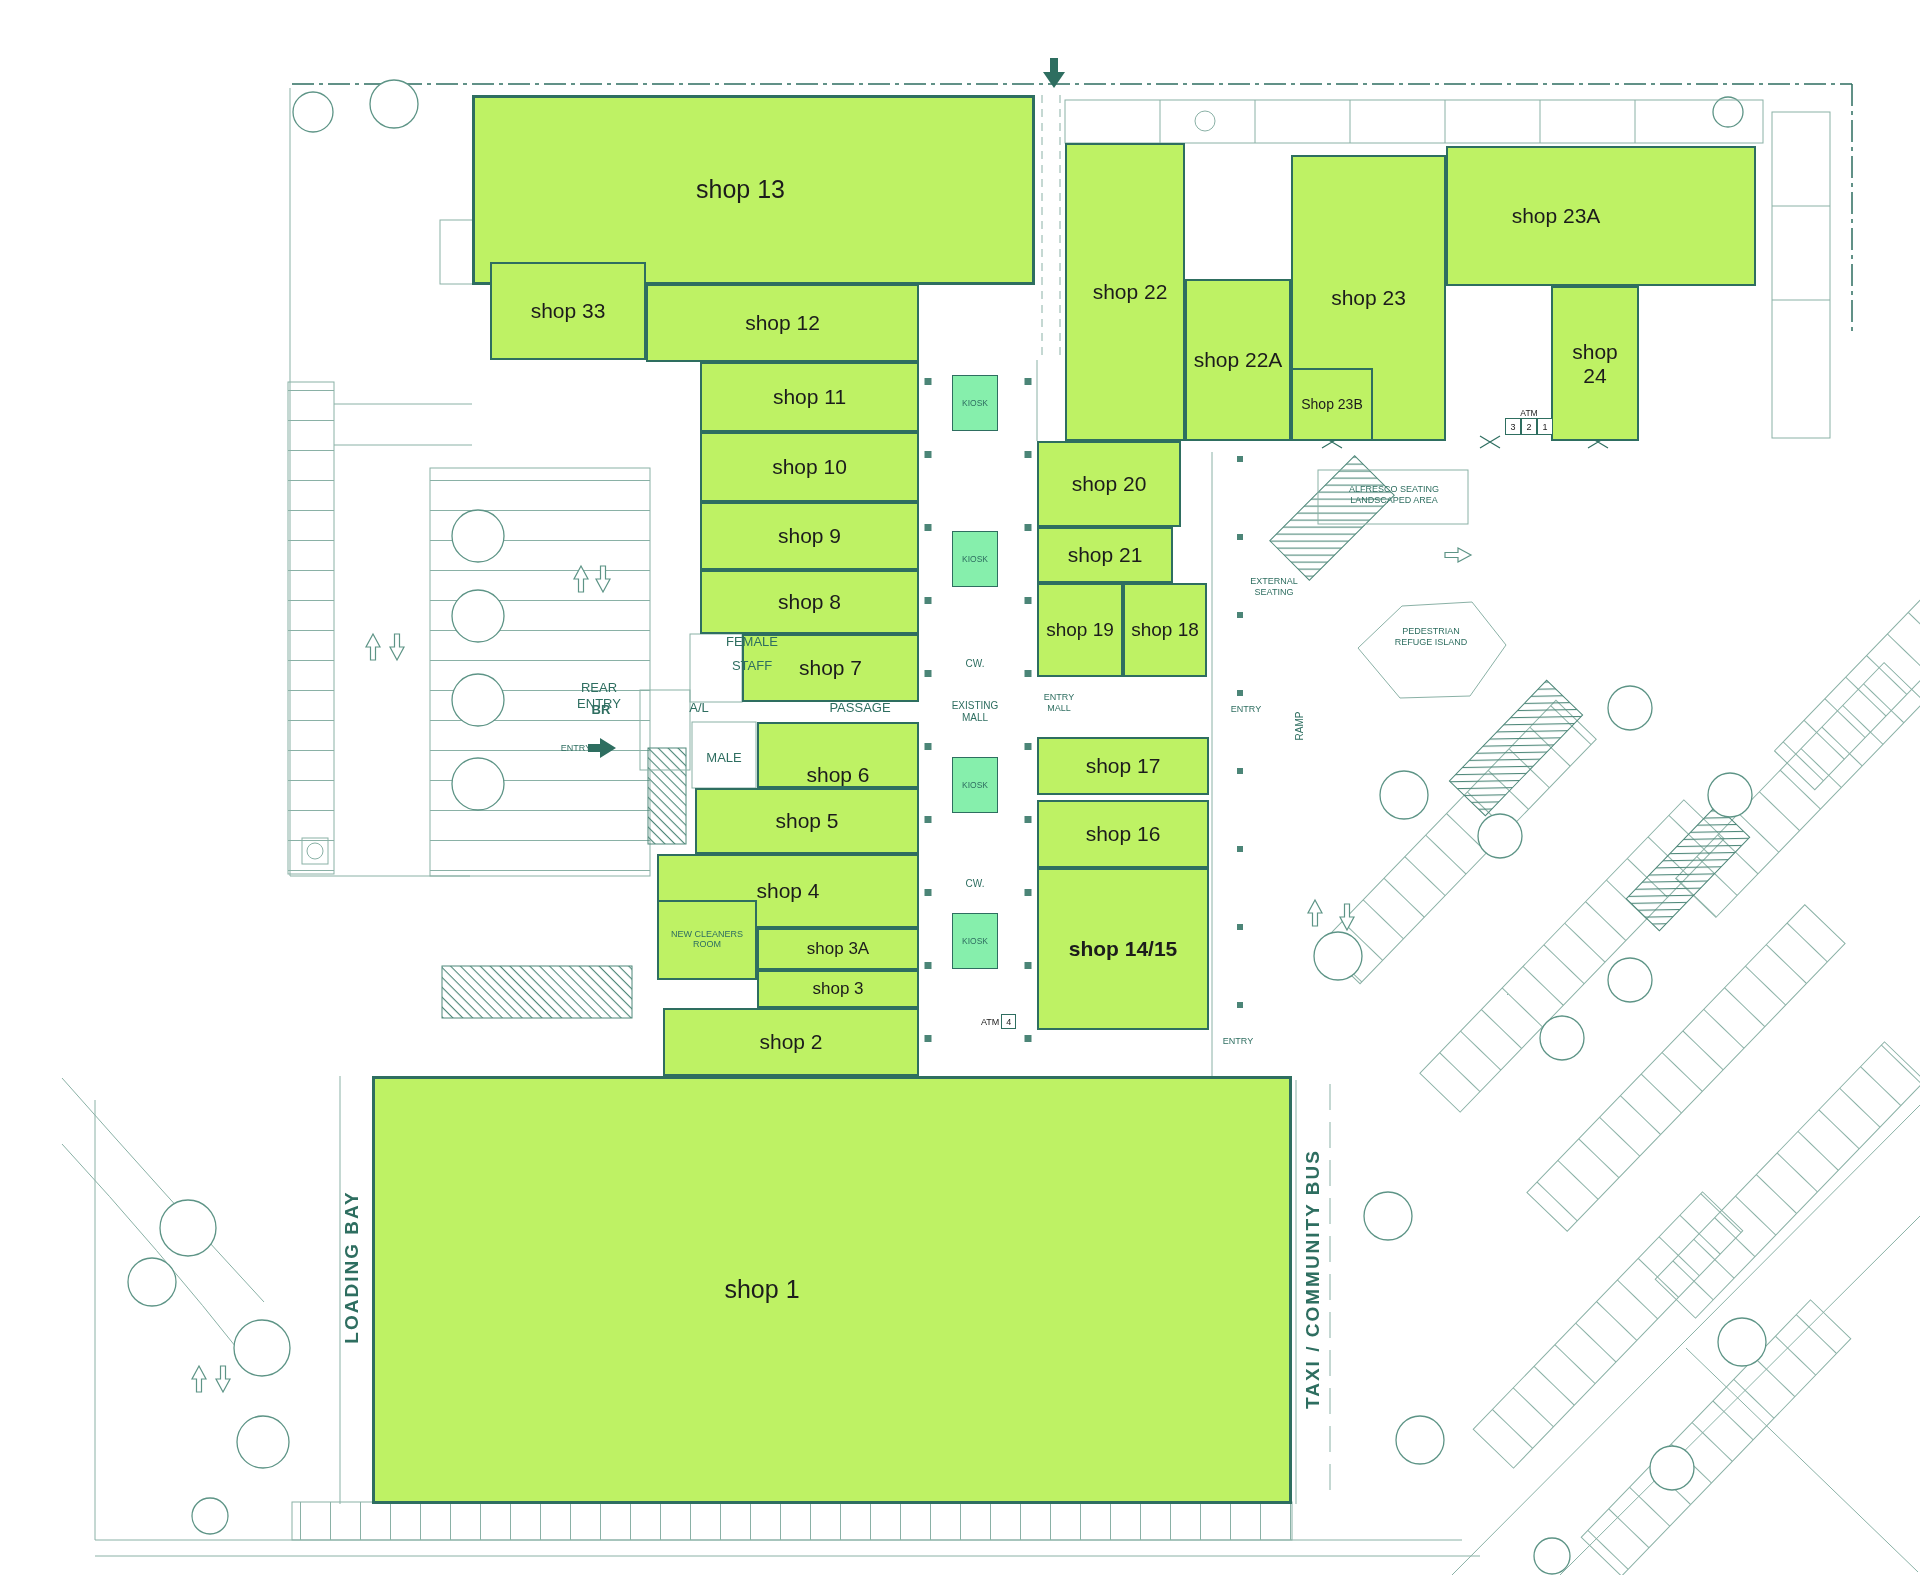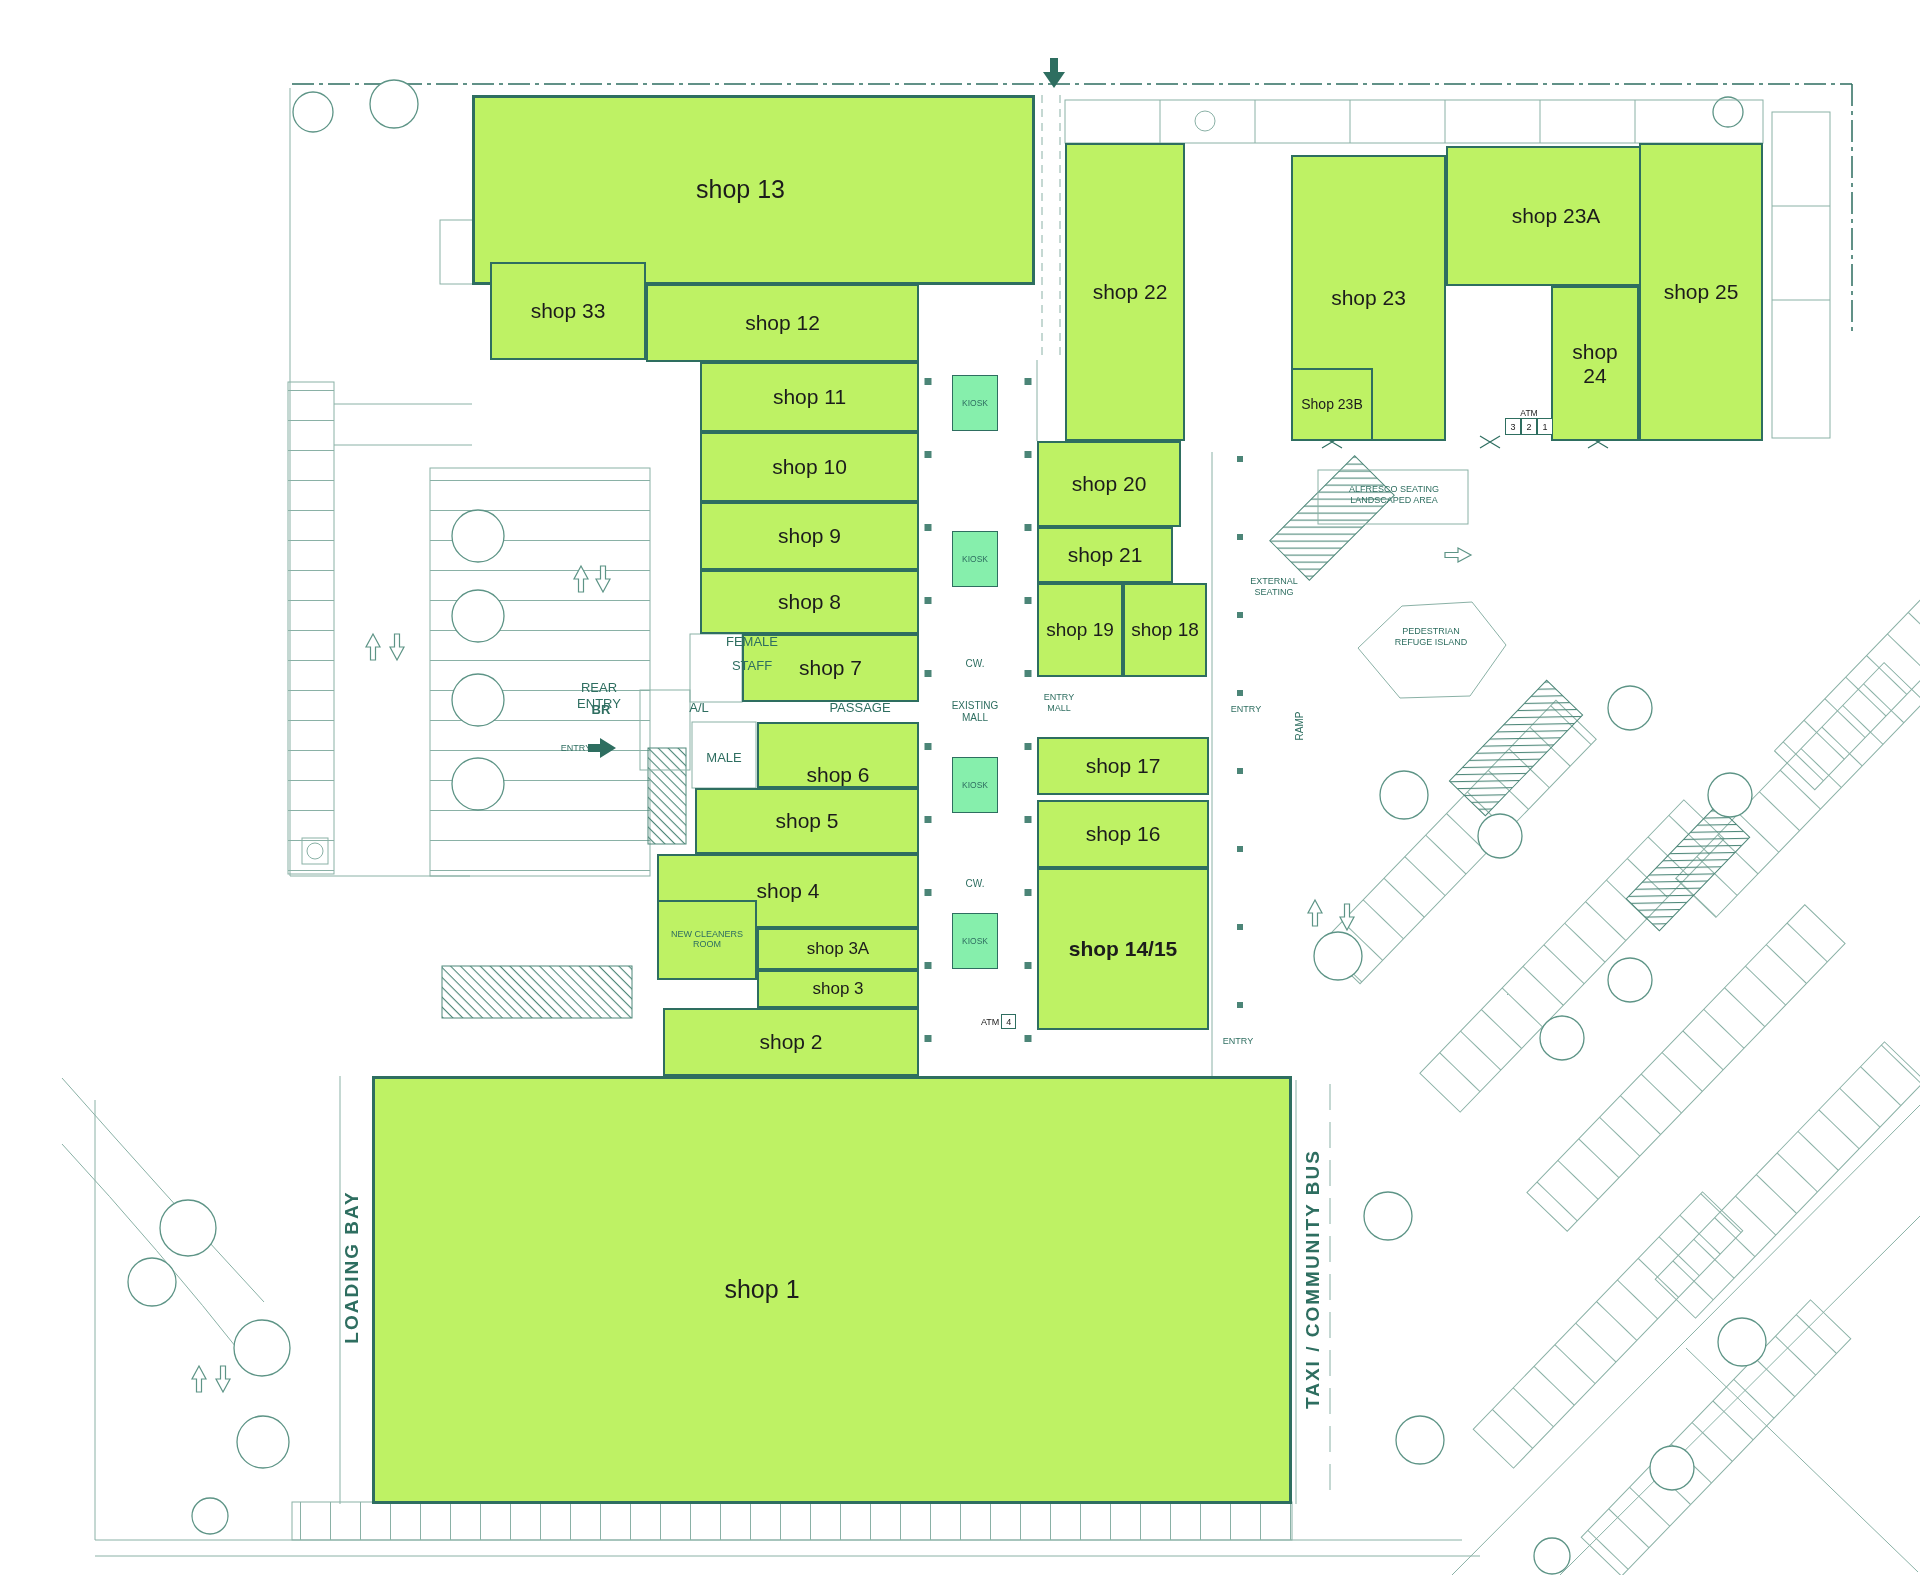--- a/index.html
+++ b/index.html
@@ -216,34 +216,34 @@
   <div class="room" style="left:663px;top:1008px;width:256px;height:68px;">
       <span>shop 2</span>
     </div>
   <div class="room thick big" style="left:372px;top:1076px;width:920px;height:428px;padding-right:140px;">
       <span>shop 1</span>
     </div>
 
   <div class="room" style="left:1065px;top:143px;width:120px;height:298px;padding-left:10px;">
       <span>shop 22</span>
     </div>
+  <div class="room" style="left:1185px;top:279px;width:106px;height:162px;">
+      <span>shop 22A</span>
+    </div>
   <div class="room" style="left:1291px;top:155px;width:155px;height:286px;">
       <span>shop 23</span>
     </div>
   <div class="room tiny" style="left:1291px;top:368px;width:82px;height:73px;">
       <span>Shop 23B</span>
     </div>
   <div class="room" style="left:1446px;top:146px;width:310px;height:140px;padding-right:90px;">
       <span>shop 23A</span>
     </div>
   <div class="room" style="left:1551px;top:286px;width:88px;height:155px;">
       <span style="width:58px;">shop 24</span>
-    </div>
-  <div class="room" style="left:1639px;top:143px;width:124px;height:298px;">
-      <span>shop 25</span>
     </div>
 
   <div class="room" style="left:1037px;top:441px;width:144px;height:86px;">
       <span>shop 20</span>
     </div>
   <div class="room" style="left:1037px;top:527px;width:136px;height:56px;">
       <span>shop 21</span>
     </div>
   <div class="room mid" style="left:1037px;top:583px;width:86px;height:94px;">
       <span>shop 19</span>

